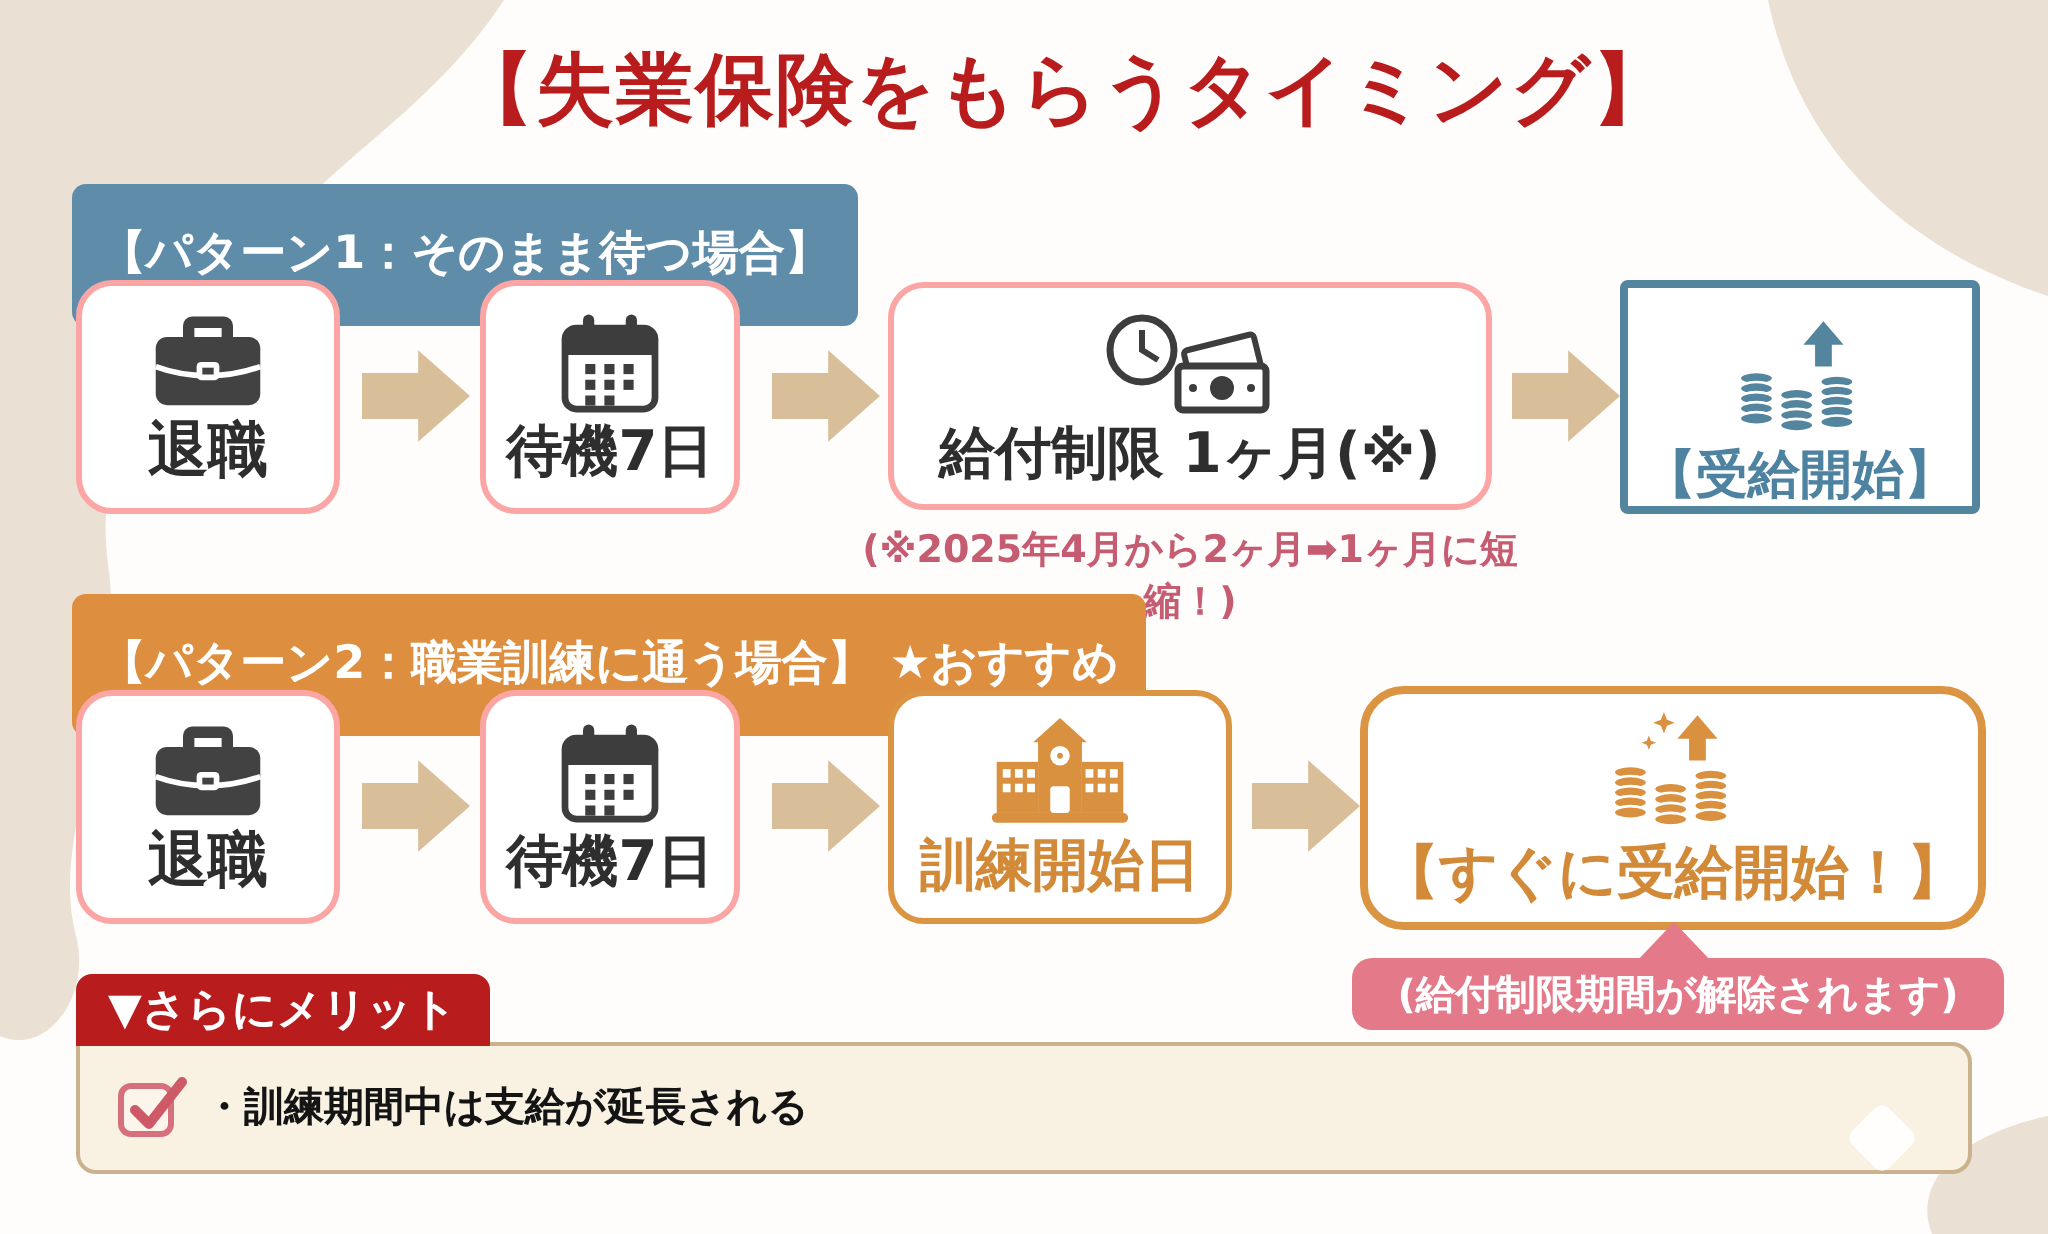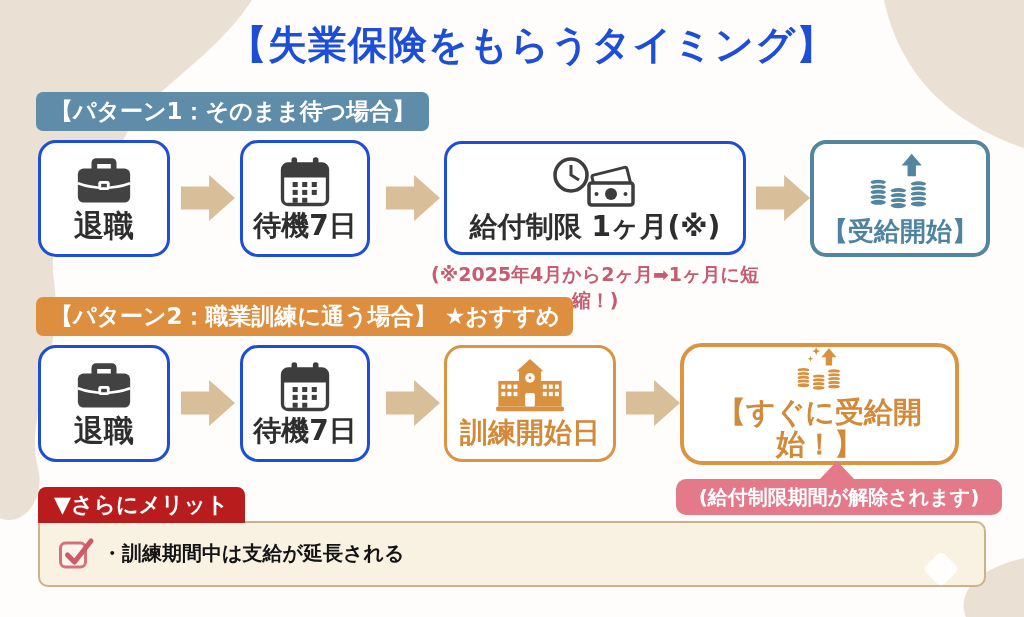--- a/index.html
+++ b/index.html
@@ -1,29 +1,29 @@
 <!DOCTYPE html>
 <html><head>
 <meta charset="utf-8">
 <style>
   html,body{margin:0;padding:0;}
   .stage{position:relative;width:1024px;height:617px;background:#fefdfb;overflow:hidden;
          font-family:"DejaVu Sans",sans-serif;}
   .blobs{position:absolute;left:0;top:0;z-index:0;}
   .title{position:absolute;left:0;right:0;top:18px;text-align:center;font-size:39px;
-         font-weight:900;color:#1d4ed8;letter-spacing:1px;z-index:2;padding-left:40px;}
-  .sec-h{position:absolute;color:#fff;font-weight:800;padding:4px 14px;border-radius:7px;
+         font-weight:900;color:#b91c1c;letter-spacing:1px;z-index:2;padding-left:40px;}
+  .sec-h{position:absolute;color:#fff;font-weight:800;padding:20px 14px;border-radius:7px;
          font-size:23px;line-height:1.35;z-index:2;white-space:nowrap;}
   .sec-h.blue{background:#5e8ca9;left:36px;top:92px;}
   .sec-h.orange{background:#dd8e3e;left:36px;top:297px;}
-  .box{position:absolute;background:#fff;border:3px solid #1d4ed8;border-radius:18px;
+  .box{position:absolute;background:#fff;border:3px solid #fca5a5;border-radius:18px;
        display:flex;flex-direction:column;align-items:center;justify-content:center;
        gap:3px;box-sizing:border-box;z-index:2;}
   .box .lbl{font-weight:900;font-size:28px;color:#2e2e2e;line-height:1.1;text-align:center;}
-  .box.teal{border-color:#54859e;border-width:4px;border-radius:16px;}
+  .box.teal{border-color:#54859e;border-width:4px;border-radius:4px;justify-content:flex-end;}
   .box.teal .lbl{color:#4d82a0;font-size:26px;}
   .box.orangeb{border-color:#da9442;}
   .box.orangeb .lbl{color:#d28a38;}
   .box.big-orange{border-color:#da9442;border-width:4px;border-radius:22px;}
   .box.big-orange .lbl{color:#d28a38;font-size:29px;}
   .fl-arrow{position:absolute;width:54px;height:52px;background:#d8bf9a;z-index:1;
        clip-path:polygon(0 28%,52% 28%,52% 6%,100% 50%,52% 94%,52% 72%,0 72%);}
   .note{position:absolute;left:430px;top:262px;width:330px;text-align:center;
         font-size:19px;font-weight:700;color:#c55c72;z-index:2;}
   .pointer{position:absolute;left:818px;top:461px;width:38px;height:20px;background:#e4798a;
@@ -197,21 +197,21 @@
           <rect x="43.5" y="27" width="3.2" height="3.5"></rect>
           <rect x="48.5" y="27" width="3.2" height="3.5"></rect>
         <rect x="24" y="28" width="8" height="11" rx="1.5"></rect>
       </g>
     </svg>
     <span class="lbl">訓練開始日</span>
   </div>
 
   <div class="fl-arrow" style="left:626px;top:377px;"></div>
 
-  <div class="box big-orange" style="left:680px;top:343px;width:279px;height:122px;">
+  <div class="box big-orange" style="left:680px;top:343px;width:313px;height:122px;">
     <svg class="icon" width="84" height="62" viewBox="0 0 84 74">
       <path d="M36 0l1.8 4.6L42.4 6.4l-4.6 1.8L36 12.8l-1.8-4.6L29.6 6.4l4.6-1.8z" fill="#d9913f"></path>
       <path d="M27 14l1.2 3.1 3.1 1.2-3.1 1.2-1.2 3.1-1.2-3.1-3.1-1.2 3.1-1.2z" fill="#d9913f"></path>
       <path d="M56 2l12 14h-7v13h-10V16h-7z" fill="#d9913f"></path>
       <g fill="#d9913f" stroke="#fff" stroke-width="1.6">
         <ellipse cx="16" cy="36" rx="10" ry="3.8"></ellipse>
           <ellipse cx="16" cy="42" rx="10" ry="3.8"></ellipse>
         <ellipse cx="16" cy="48" rx="10" ry="3.8"></ellipse>
           <ellipse cx="16" cy="54" rx="10" ry="3.8"></ellipse>
         <ellipse cx="16" cy="60" rx="10" ry="3.8"></ellipse>

